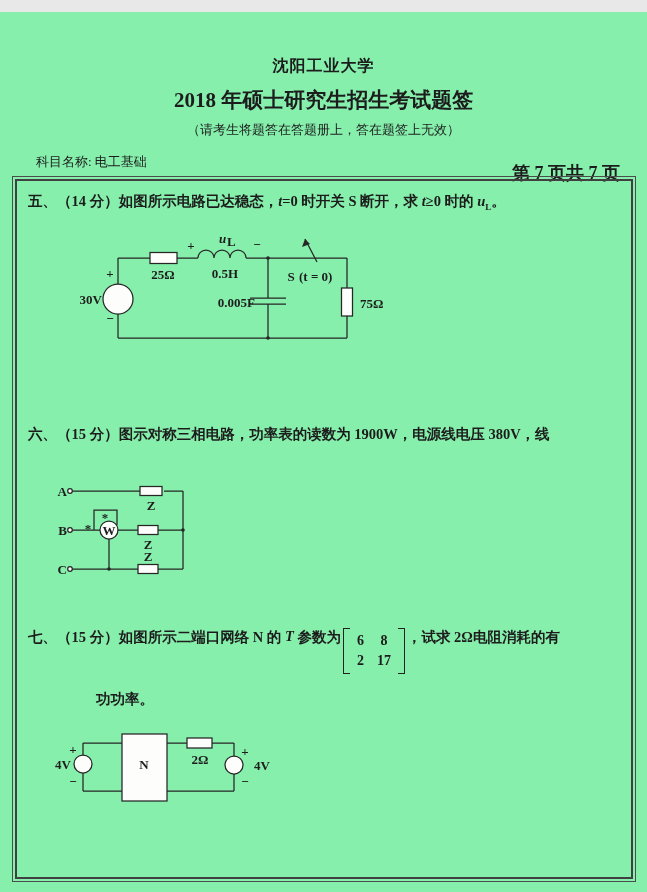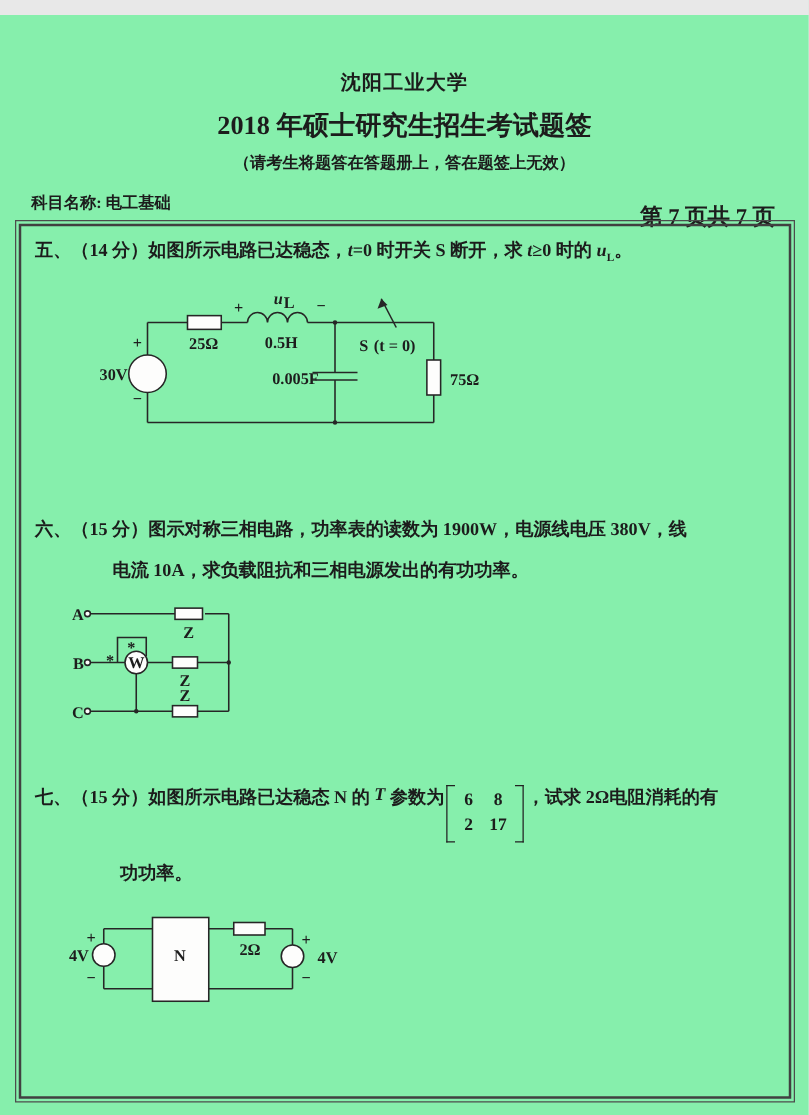--- a/index.html
+++ b/index.html
@@ -5,35 +5,35 @@
   html,body { margin:0; padding:0; background:#e8e8e8; }
   .page {
     position:relative; width:647px; height:892px; margin:12px auto;
     background:#86efac; overflow:hidden;
     font-family:"Liberation Serif","DejaVu Serif",serif;
     color:#1c1c1c;
   }
   .abs { position:absolute; }
   .hdr-university { top:44px; left:0; width:100%; text-align:center; font-size:16px; font-weight:bold; letter-spacing:1px; }
   .hdr-title      { top:74px; left:0; width:100%; text-align:center; font-size:21px; font-weight:bold; }
-  .hdr-notice     { top:109px; left:0; width:100%; text-align:center; font-size:13px; font-weight:bold; }
-  .hdr-subject    { top:141px; left:25px; font-size:13px; font-weight:bold; }
+  .hdr-notice     { top:109px; left:0; width:100%; text-align:center; font-size:13px; font-weight:normal; }
+  .hdr-subject    { top:141px; left:36px; font-size:13px; font-weight:normal; }
   .hdr-page       { top:149px; right:27px; font-size:18px; font-weight:bold; }
 
   .qframe { left:12px; top:164px; width:624px; height:706px; border:1px solid #4c4c4c; box-sizing:border-box; padding:2px; }
   .qframe-inner { width:100%; height:100%; border:2px solid #404040; box-sizing:border-box; }
   .qcontent { left:12px; top:164px; width:642px; height:706px; }
 
   .ptext { margin:0; font-size:14.5px; font-weight:600; line-height:20px; white-space:nowrap; }
   .ptext span, .ptext i, .ptext sub { white-space:pre; }
   .var { font-style:italic; font-family:"Liberation Serif",serif; }
   sub.subv { font-size:9px; }
 
   .p5  { left:16px; top:15px; }
-  .p6a { left:16px; top:238px; }
+  .p6a { left:16px; top:248px; }
   .p6b { left:78px; top:271px; }
   .p7row { left:16px; top:452px; height:52px; display:flex; align-items:flex-start; font-size:14.5px; font-weight:600; white-space:pre; }
   .p7b { left:84px; top:513px; }
 
   .matrix { display:inline-flex; align-items:stretch; height:46px; margin:0 2px; }
   .br  { width:7px; box-sizing:border-box; }
   .brl { border:1.6px solid #222; border-right:none; }
   .brr { border:1.6px solid #222; border-left:none; }
   .mcells { display:grid; grid-template-columns:auto auto; column-gap:13px; align-content:space-evenly; justify-items:center; padding:0 7px; font-size:14px; font-weight:600; }
 
@@ -86,21 +86,20 @@
       <text x="172" y="17" font-size="8">L</text>
       <text x="202" y="20" text-anchor="middle" font-size="13">−</text>
       <text x="170" y="49" text-anchor="middle">0.5H</text>
       <text x="200" y="78" text-anchor="end">0.005F</text>
       <text x="236" y="52" text-anchor="middle">S</text>
       <text x="244" y="52">(t = 0)</text>
       <text x="305" y="79">75Ω</text>
     </svg>
 
     <p class="abs ptext p6a"><span>六、（15 分）</span><span>图示对称三相电路，功率表的读数为 1900W，电源线电压 380V，线</span></p>
-    <p class="abs ptext p6b">电流 10A，求负载阻抗和三相电源发出的有功功率。</p>
 
     <svg class="abs" style="left:38px; top:307px;" width="150" height="103" viewBox="0 0 150 103">
       <g>
         <path class="wire" d="M22,8 H90 M114,8 H133 M22,47 H50 M68,47 H88 M108,47 H133 M22,86 H88 M108,86 H133 M133,8 V86 M59,56 V86 M44,47 V27 H67 V42"></path>
       </g>
       <circle class="comp" cx="20" cy="8" r="2.3"></circle>
       <circle class="comp" cx="20" cy="47" r="2.3"></circle>
       <circle class="comp" cx="20" cy="86" r="2.3"></circle>
       <circle class="comp" cx="59" cy="47" r="9"></circle>
       <rect class="comp" x="90" y="3.5" width="22" height="9"></rect>
@@ -113,21 +112,21 @@
       <text x="17" y="91" text-anchor="end">C</text>
       <text x="38" y="50" text-anchor="middle" font-size="15">*</text>
       <text x="55" y="39" text-anchor="middle" font-size="15">*</text>
       <text x="59" y="51.5" text-anchor="middle" font-size="11">W</text>
       <text x="101" y="27" text-anchor="middle">Z</text>
       <text x="98" y="66" text-anchor="middle">Z</text>
       <text x="98" y="78" text-anchor="middle">Z</text>
     </svg>
 
     <div class="abs p7row">
-      <span>七、（15 分）</span><span>如图所示电路已达稳态 N 的 </span><i class="var">T</i><span> 参数为</span><span class="matrix"><span class="br brl"></span><span class="mcells"><span>6</span><span>8</span><span>2</span><span>17</span></span><span class="br brr"></span></span><span>，试求 2Ω电阻消耗的有</span>
+      <span>七、（15 分）</span><span>如图所示二端口网络 N 的 </span><i class="var">T</i><span> 参数为</span><span class="matrix"><span class="br brl"></span><span class="mcells"><span>6</span><span>8</span><span>2</span><span>17</span></span><span class="br brr"></span></span><span>，试求 2Ω电阻消耗的有</span>
     </div>
     <p class="abs ptext p7b">功功率。</p>
 
     <svg class="abs" style="left:28px; top:540px;" width="250" height="95" viewBox="0 0 250 95">
       <g>
         <path class="wire" d="M43,27 H82 M127,27 H147 M172,27 H194 M43,75 H82 M127,75 H194 M43,27 V39 M43,57 V75 M194,27 V40 M194,58 V75"></path>
       </g>
       <circle class="comp" cx="43" cy="48" r="9"></circle>
       <circle class="comp" cx="194" cy="49" r="9"></circle>
       <rect class="comp" x="82" y="18" width="45" height="67"></rect>

